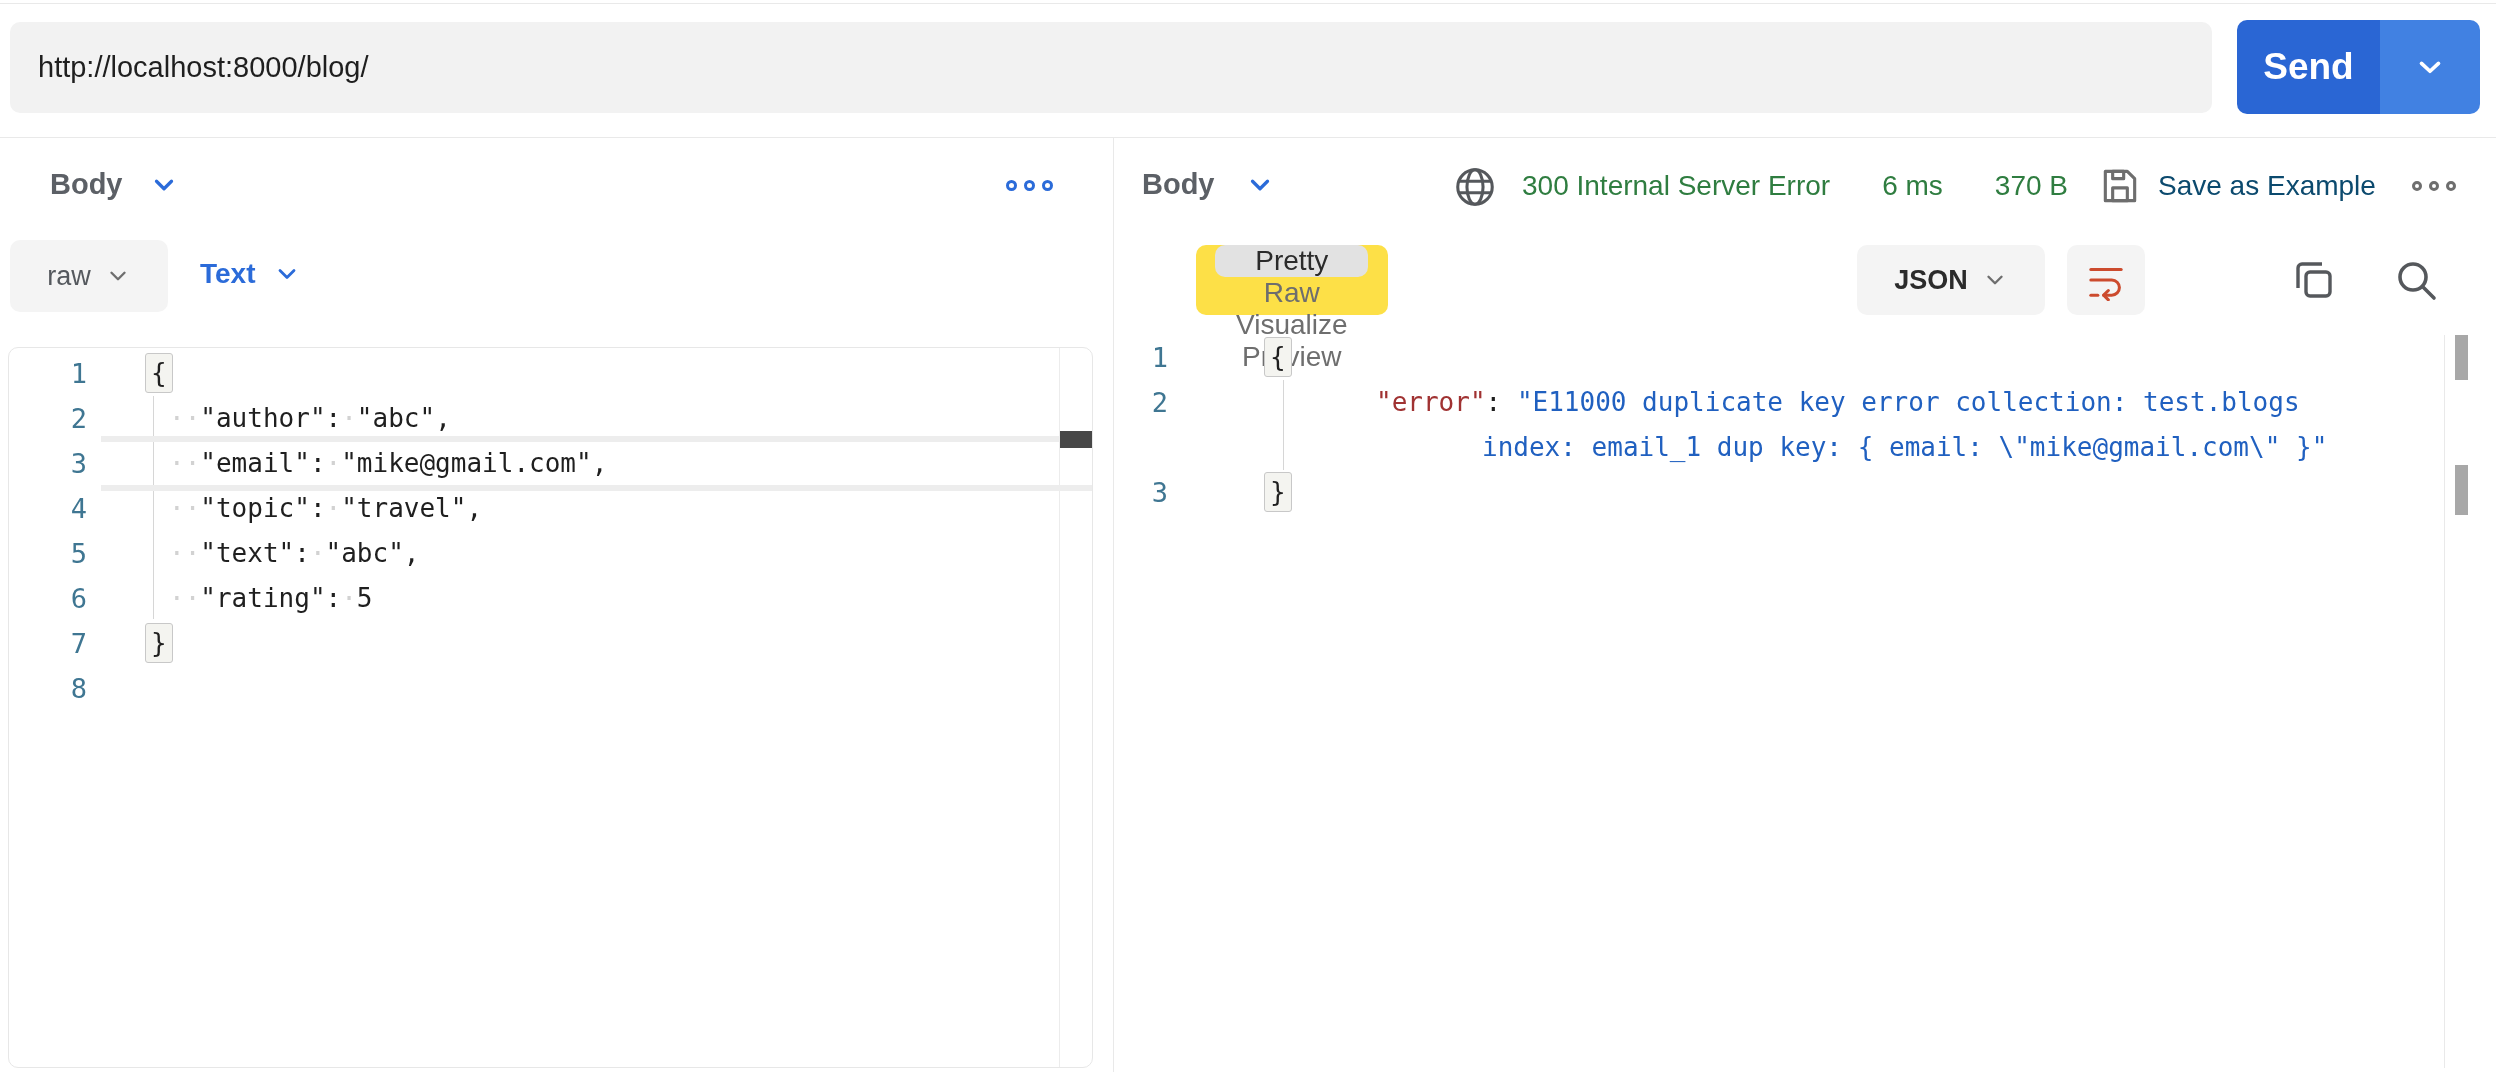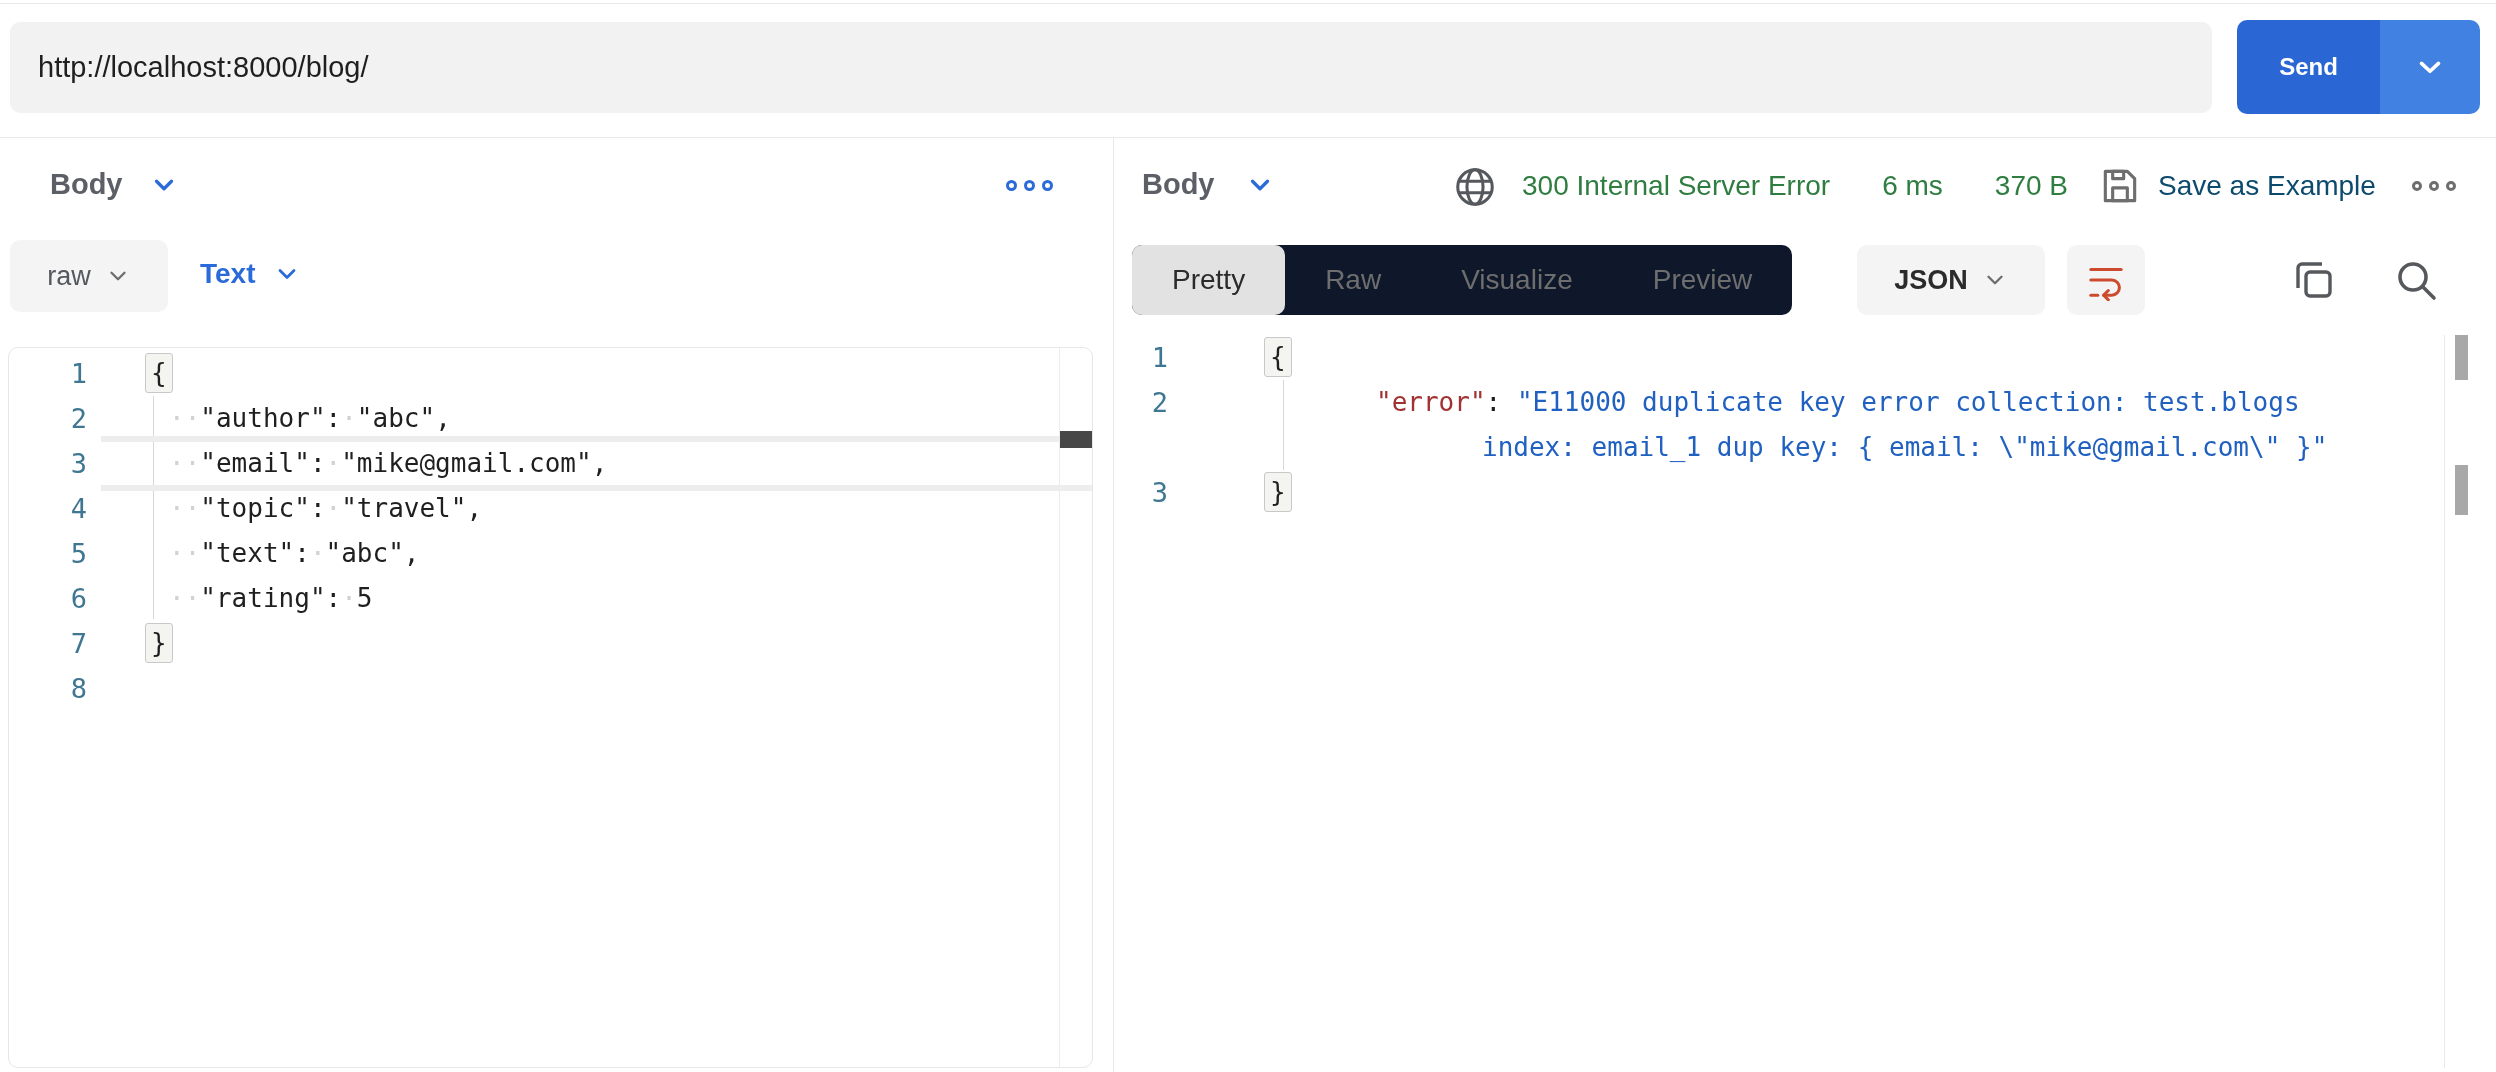--- a/index.html
+++ b/index.html
@@ -16,21 +16,21 @@
     background:#f2f2f2; border-radius:10px; display:flex; }
   .method-select { position:relative; width:283px; height:100%; cursor:pointer;
     border-right:2px solid #ffffff; display:flex; align-items:center; }
   .method-label { font-size:29px; font-weight:700; margin-left:34px; letter-spacing:.5px; }
   .method-chev { position:absolute; right:32px; top:33px; }
   .url-input { flex:1; display:flex; align-items:center; }
   .url-text { font-size:29px; margin-left:28px; color:#1f1f1f; }
   .send-btn { position:absolute; left:2237px; top:20px; width:243px; height:94px;
     border-radius:10px; overflow:hidden; display:flex; cursor:pointer; }
   .send-main { width:143px; height:100%; background:#2a66d4; color:#fff;
-    font-size:24px; font-weight:700; display:flex; align-items:center; justify-content:center; }
+    font-size:37px; font-weight:700; display:flex; align-items:center; justify-content:center; }
   .send-caret { flex:1; background:#4181e2; display:flex; align-items:center; justify-content:center; }
 
   
   .pane-header-label { font-size:29px; font-weight:600; color:#5c6066; }
   .chev { display:inline-block; }
   .rings { display:flex; gap:7px; align-items:center; cursor:pointer; }
   .ring { width:11px; height:11px; border-radius:50%; border:3px solid #2b6bd9; }
   .ring.gray { border-color:#6e6e6e; width:10px; height:10px; }
 
   .chip { background:#f4f4f4; border-radius:10px; display:flex; align-items:center;
@@ -38,22 +38,22 @@
   .chip-label { font-size:27px; color:#55595e; }
 
   .link-blue { color:#2b6bd9; font-size:28px; font-weight:600; cursor:pointer; }
 
   
   .meta-green { color:#2f7d40; font-size:28px; }
   .save-btn { position:absolute; display:flex; align-items:center; gap:16px; cursor:pointer; }
   .save-label { font-size:28px; color:#0c4a6e; }
 
   
-  .seg-control { position:absolute; left:1132px; top:245px; height:70px;
-    background:#0f172a; border-radius:10px; display:flex; align-items:center; }
+  .seg-control { position:absolute; left:1196px; top:245px; height:70px;
+    background:#fde047; border-radius:10px; display:flex; align-items:center;flex-direction:column; }
   .seg-tab { padding:0 40px; height:70px; display:flex; align-items:center;
     font-size:28px; color:#6e6e6e; cursor:pointer; border-radius:10px; }
   .seg-tab.active { background:#e2e2e2; color:#2b2b2b; }
 
   
   .code-row { display:flex; height:45px; line-height:45px;
     font-family:"DejaVu Sans Mono", monospace; font-size:26px; }
   .ln { flex:none; text-align:right; color:#3f7692; font-size:27px;
     font-family:"DejaVu Sans Mono", monospace; }
   .row-rest { flex:1; display:flex; position:relative; }

